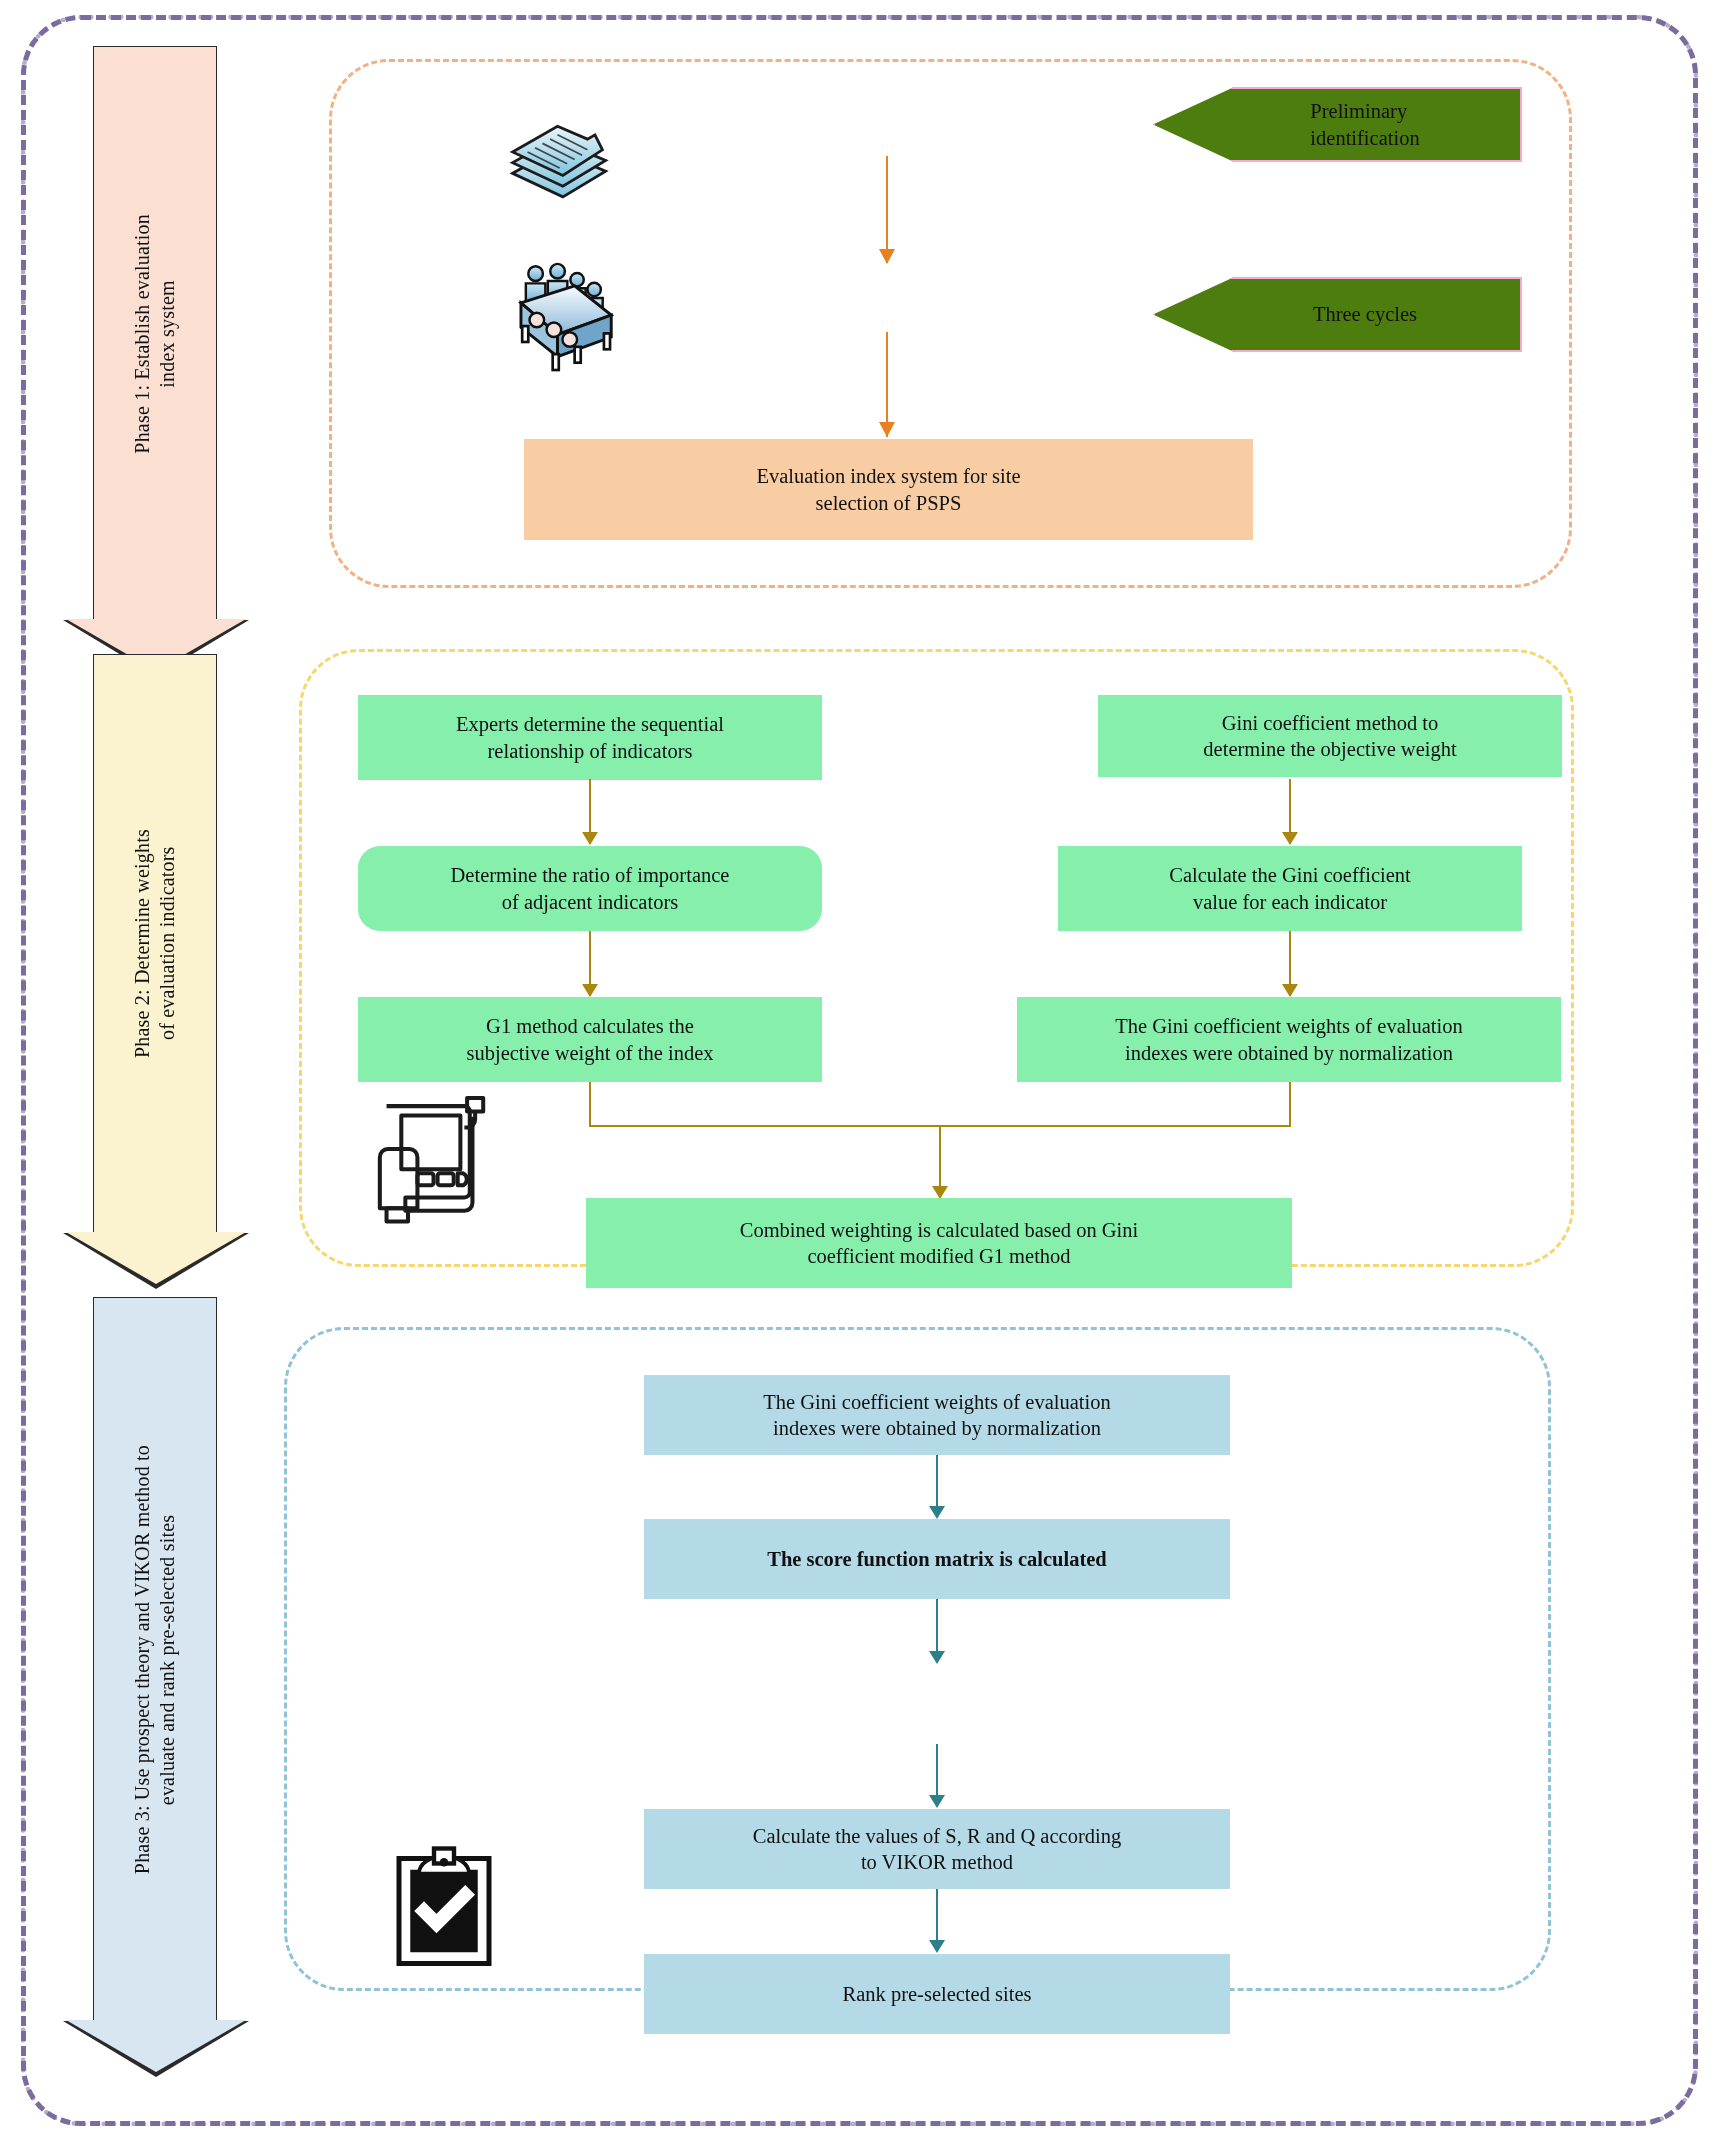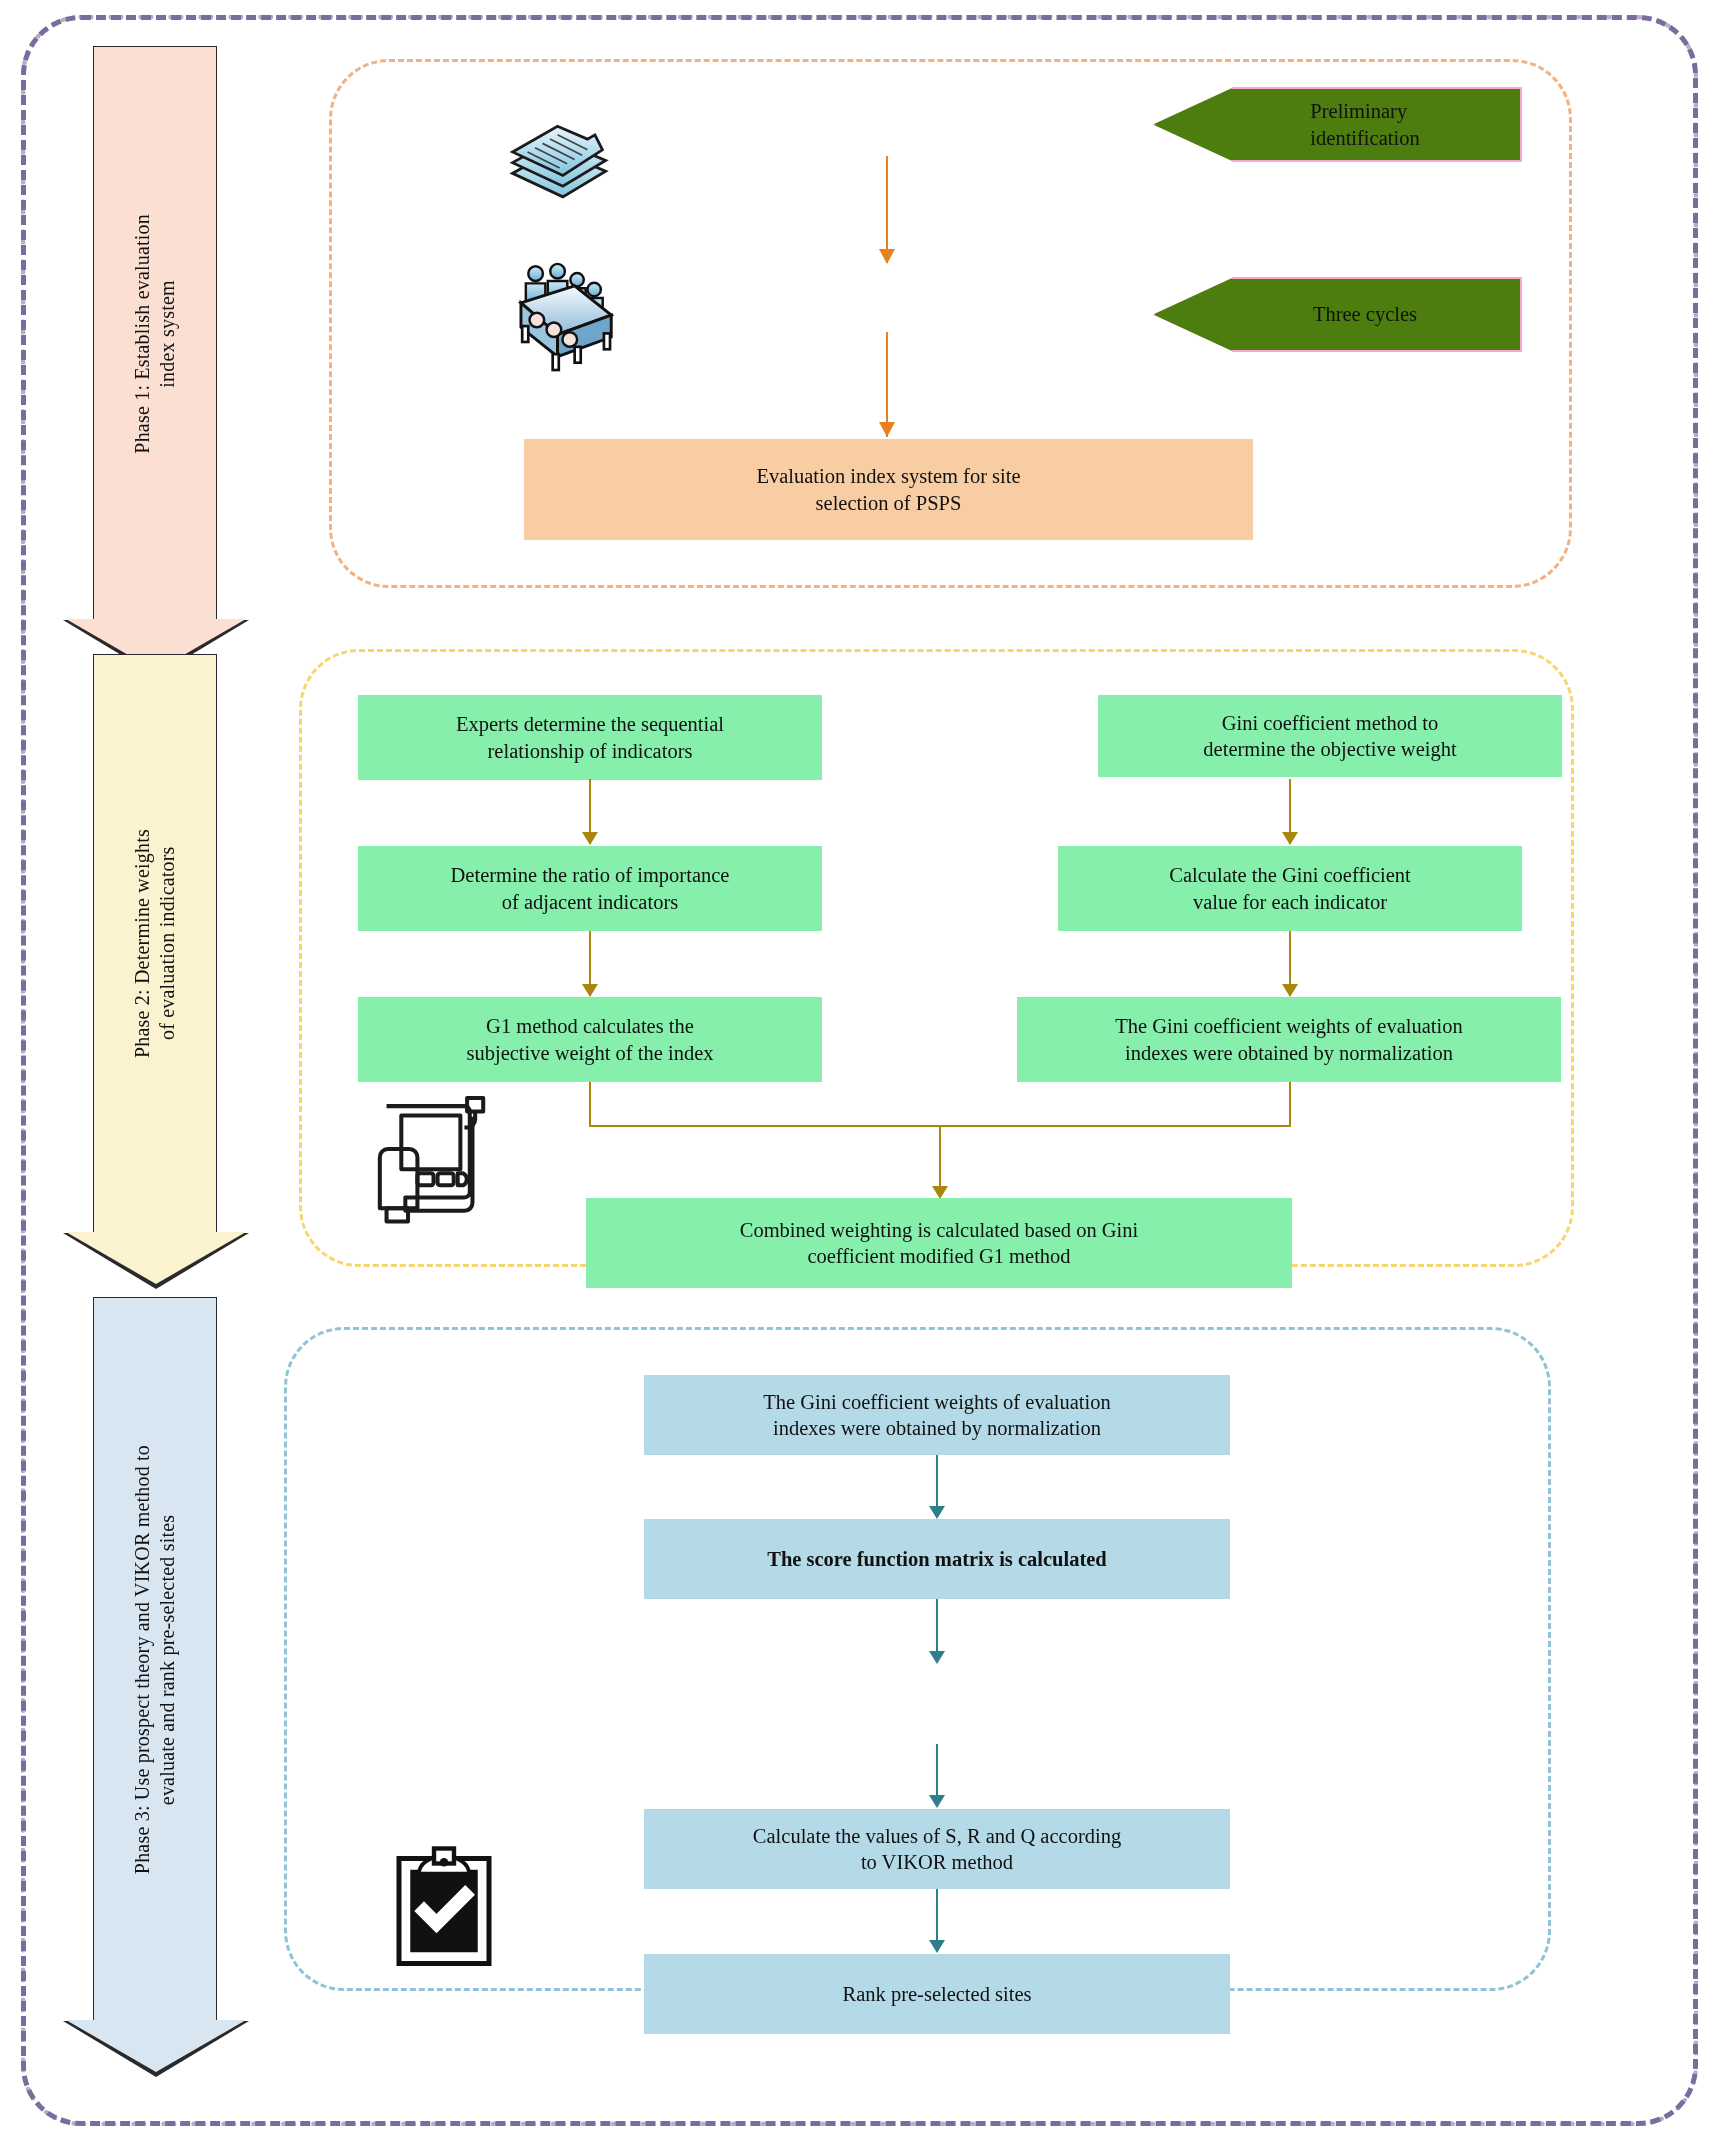--- a/index.html
+++ b/index.html
@@ -247,21 +247,21 @@
   <div class="box orange" style="left:524px;top:439px;width:729px;height:101px;">Evaluation index system for site
 selection of PSPS</div>
 
   <div class="panel" id="panel2"></div>
 
   <div class="box yellow" style="left:358px;top:695px;width:464px;height:85px;">Experts determine the sequential
 relationship of indicators</div>
   <div class="vline y" style="left:589px;top:779px;height:65px;"></div>
   <div class="arrowhead y" style="left:582px;top:832px;"></div>
 
-  <div class="box yellow" style="left:358px;top:846px;width:464px;height:85px;">Determine the ratio of importance
+  <div class="box yellow" style="left:358px;top:846px;width:464px;height:85px;border-radius:22px;">Determine the ratio of importance
 of adjacent indicators</div>
   <div class="vline y" style="left:589px;top:931px;height:65px;"></div>
   <div class="arrowhead y" style="left:582px;top:984px;"></div>
 
   <div class="box yellow" style="left:358px;top:997px;width:464px;height:85px;">G1 method calculates the
 subjective weight of the index</div>
 
   <div class="box yellow" style="left:1058px;top:695px;width:464px;height:82px;margin-left:40px;">Gini coefficient method to
 determine the objective weight</div>
   <div class="vline y" style="left:1289px;top:779px;height:65px;"></div>

